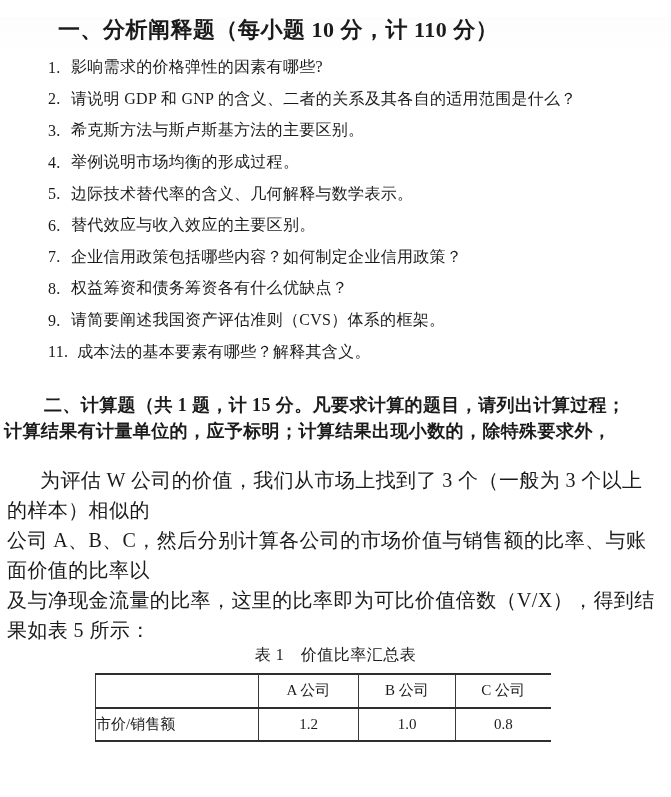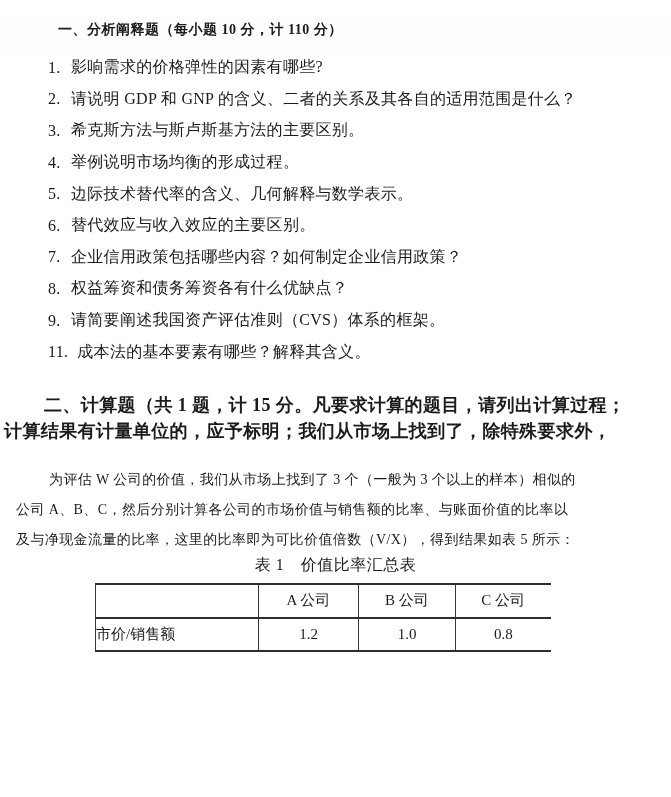--- a/index.html
+++ b/index.html
@@ -11,21 +11,21 @@
     overflow: hidden;
   }
   .page {
     position: relative;
     width: 671px;
     height: 797px;
     background: linear-gradient(180deg, #fdfdfd 0%, #ffffff 6%, #ffffff 100%);
   }
   .h1 {
     margin: 17px 10px 0 58px;
-    font-size: 14px;
+    font-size: 22px;
     font-weight: bold;
     line-height: 25px;
     letter-spacing: 0.5px;
   }
   ul.items {
     list-style: none;
     margin: 10px 0 0 48px;
   }
   ul.items li {
     height: 31.6px;
@@ -40,22 +40,22 @@
   }
   .h2 {
     margin: 24px 12px 0 4px;
     font-size: 18px;
     font-weight: bold;
     line-height: 26.5px;
     letter-spacing: 0.4px;
   }
   .h2 .line-first { text-indent: 40px; }
   .para {
-    margin: 20px 12px 0 16px;
-    font-size: 14px;
+    margin: 20px 12px 0 7px;
+    font-size: 20px;
     line-height: 30px;
     letter-spacing: 0.4px;
   }
   .para .line-first { text-indent: 33px; }
   .tbl-caption {
     margin: 0 0 0 0;
     text-align: center;
     font-size: 16px;
     line-height: 20px;
     letter-spacing: 0.5px;
@@ -133,21 +133,21 @@
       <span class="txt">请简要阐述我国资产评估准则（CVS）体系的框架。</span>
     </li>
     <li>
       <span class="num">11.</span>
       <span class="txt">成本法的基本要素有哪些？解释其含义。</span>
     </li>
   </ul>
 
   <div class="h2">
     <div class="line-first">二、计算题（共 1 题，计 15 分。凡要求计算的题目，请列出计算过程；</div>
-    <div>计算结果有计量单位的，应予标明；我们从市场上找到了，除特殊要求外，</div>
+    <div>计算结果有计量单位的，应予标明；计算结果出现小数的，除特殊要求外，</div>
   </div>
 
   <div class="para">
     <div class="line-first">为评估 W 公司的价值，我们从市场上找到了 3 个（一般为 3 个以上的样本）相似的</div>
     <div>公司 A、B、C，然后分别计算各公司的市场价值与销售额的比率、与账面价值的比率以</div>
     <div>及与净现金流量的比率，这里的比率即为可比价值倍数（V/X），得到结果如表 5 所示：</div>
   </div>
 
   <div class="tbl-caption">表 1　价值比率汇总表</div>
 

